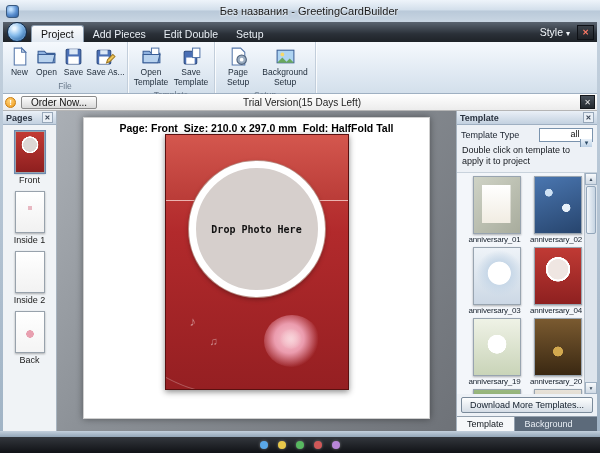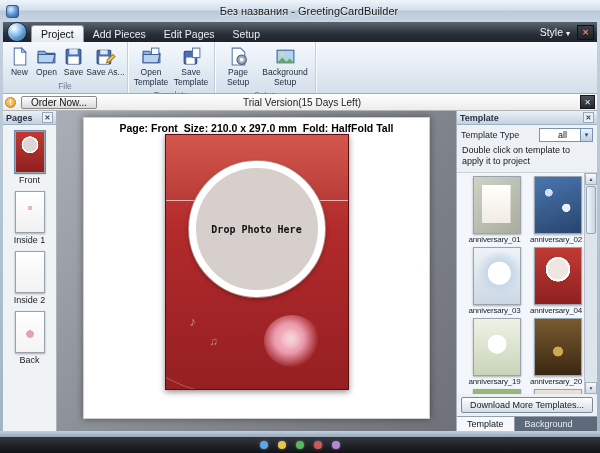--- a/index.html
+++ b/index.html
@@ -114,21 +114,21 @@
   .drop-text { font-family:"DejaVu Sans Mono", monospace; font-size:10px; font-weight:bold; color:#101010; }
   .rose { position:absolute; left:98px; top:180px; width:56px; height:52px; border-radius:50%;
           background:radial-gradient(circle at 45% 45%, #f6c3cd 0%, #eb9cae 35%, rgba(235,156,174,0) 70%); }
   .rose::after { content:""; position:absolute; left:16px; top:14px; width:22px; height:20px; border-radius:50%;
                  background:radial-gradient(circle at 50% 50%, #f8d4da 0%, rgba(248,212,218,0) 75%); }
 
   
   .tpanel { width:141px; background:#edf1f6; border-left:1px solid #a8b4c0; display:flex; flex-direction:column; }
   .type-row { display:flex; align-items:center; gap:3px; padding:3px 4px 2px; font-size:9px; color:#1c2430; }
   .combo { margin-left:auto; width:54px; height:14px; background:#fff; border:1px solid #7a93ad;
-           font-size:9px; color:#111; display:flex; align-items:center; padding-left:18px; }
+           font-size:9px; color:#111; display:flex; align-items:center; padding-left:18px;flex-direction:column; }
   .combo .cbtn { margin-left:auto; width:12px; height:12px;
                  background:linear-gradient(#eaf2fa,#bcd0e4); border-left:1px solid #7a93ad;
                  display:flex; align-items:center; justify-content:center; }
   .combo .cbtn::before { content:"▾"; font-size:7px; color:#2c4а66; color:#2c4a66; }
   .instruction { font-size:9px; line-height:1.25; color:#14181e; padding:1px 5px 4px; }
   .grid-wrap { position:relative; flex:1; overflow:hidden; border-top:1px solid #c8d2dc; background:#f3f6fa; }
   .tgrid { position:absolute; left:2px; right:15px; top:3px; display:flex; flex-wrap:wrap; }
   .tcell { width:50%; display:flex; flex-direction:column; align-items:flex-end; margin-bottom:3px; }
   .tthumb { width:48px; height:58px; border:1px solid #98a4b0; box-shadow:0 1px 2px rgba(0,0,0,.3); }
   .tlabel { font-size:8px; letter-spacing:-0.2px; color:#16202c; margin-top:1px; white-space:nowrap; }
@@ -172,21 +172,21 @@
 
   <div class="tabrow">
     <div class="orb"></div>
     <div class="tab active">
         <span>Project</span>
       </div>
     <div class="tab">
         <span>Add Pieces</span>
       </div>
     <div class="tab">
-        <span>Edit Pages</span>
+        <span>Edit Double</span>
       </div>
     <div class="tab">
         <span>Setup</span>
       </div>
     <div class="style-menu">
       <span>Style</span>
       <span class="caret"></span>
     </div>
     <div class="ribbon-x"></div>
   </div>

